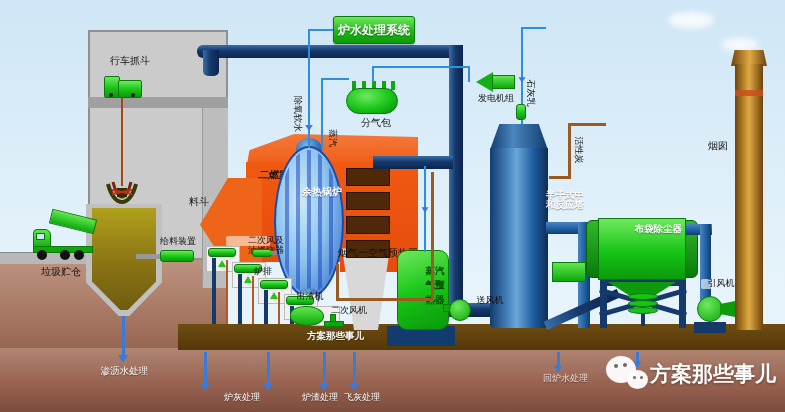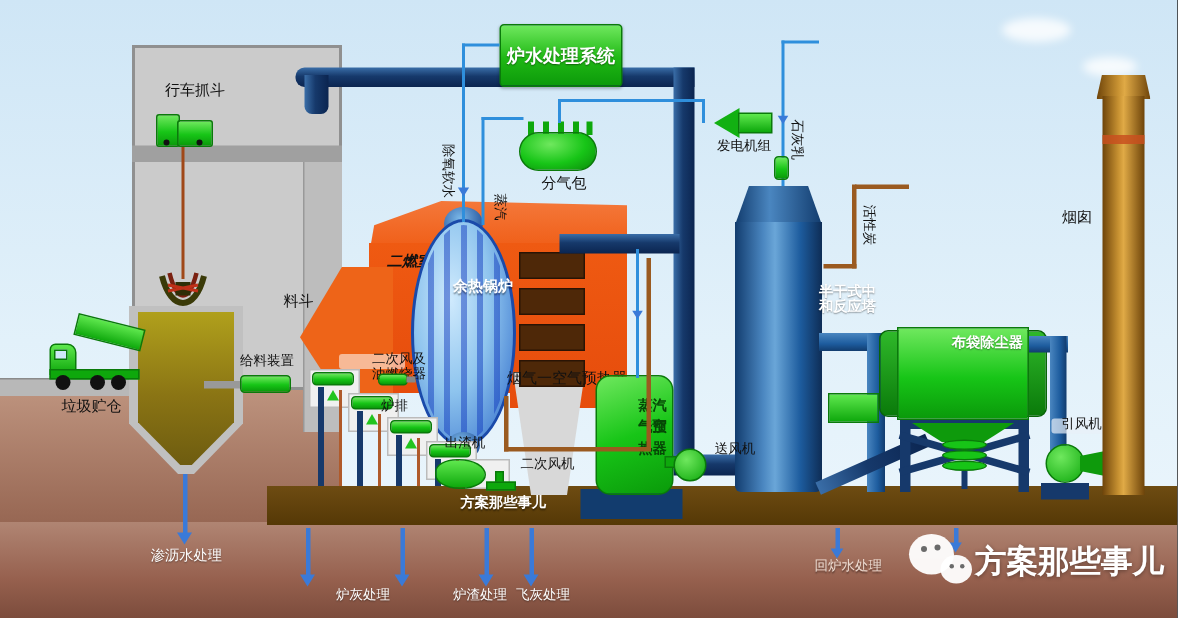--- a/index.html
+++ b/index.html
@@ -128,33 +128,33 @@
     <span>油燃烧器</span>
   </div>
   <div class="greenbar" style="left:252px;top:249px;width:20px;height:8px;"></div>
   <div style="left:271px;top:251px;width:6px;height:4px;background:#888;"></div>
 
   <div class="lbl" style="left:248px;top:267px;width:30px;font-size:9px;">炉排</div>
 
   <div class="lbl" style="left:288px;top:292px;width:44px;font-size:9px;">出渣机</div>
   <div style="left:290px;top:306px;width:34px;height:20px;background:linear-gradient(180deg,#5fe84e,#0ea80c);border:1px solid #0a7a0a;border-radius:45% 55% 50% 50%;"></div>
 
-  <div class="lbl" style="left:326px;top:306px;width:46px;font-size:9px;margin-left:16px;">二次风机</div>
+  <div class="lbl" style="left:326px;top:306px;width:46px;font-size:9px;">二次风机</div>
   <div style="left:330px;top:314px;width:6px;height:10px;background:#0ea80c;border:1px solid #0a7a0a;"></div>
   <div style="left:324px;top:321px;width:20px;height:6px;background:#0ea80c;border:1px solid #0a7a0a;"></div>
 
   <div class="wlbl" style="left:282px;top:331px;width:82px;font-weight:bold;">方案那些事儿</div>
 
   <div class="navy" style="left:197px;top:45px;width:266px;height:13px;border-radius:6px 0 0 6px;"></div>
   <div class="navyv" style="left:203px;top:50px;width:16px;height:26px;border-radius:0 0 5px 5px;"></div>
   <div class="navyv" style="left:449px;top:45px;width:14px;height:272px;border-radius:0 0 4px 4px;"></div>
   <div class="navy" style="left:373px;top:156px;width:80px;height:13px;"></div>
   <div class="navy" style="left:449px;top:303px;width:46px;height:14px;"></div>
 
-  <div class="gbox" style="left:333px;top:16px;width:82px;height:42px;font-size:12px;">炉水处理系统</div>
+  <div class="gbox" style="left:333px;top:16px;width:82px;height:28px;font-size:12px;">炉水处理系统</div>
   <div class="thin" style="left:308px;top:29px;width:25px;height:2px;"></div>
   <div class="thin" style="left:308px;top:29px;width:2px;height:119px;"></div>
   <div class="arrdn" style="left:304px;top:124px;transform:scale(.75);"></div>
   <div class="lbl rot" style="left:268px;top:109px;width:58px;font-size:9px;">除氧软水</div>
 
   <div class="thin" style="left:321px;top:78px;width:2px;height:72px;"></div>
   <div class="thin" style="left:321px;top:78px;width:28px;height:2px;"></div>
   <div class="lbl rot" style="left:318px;top:133px;width:28px;font-size:9px;">蒸汽</div>
 
   <div style="left:352px;top:81px;width:4px;height:9px;background:#0ea80c;"></div>

